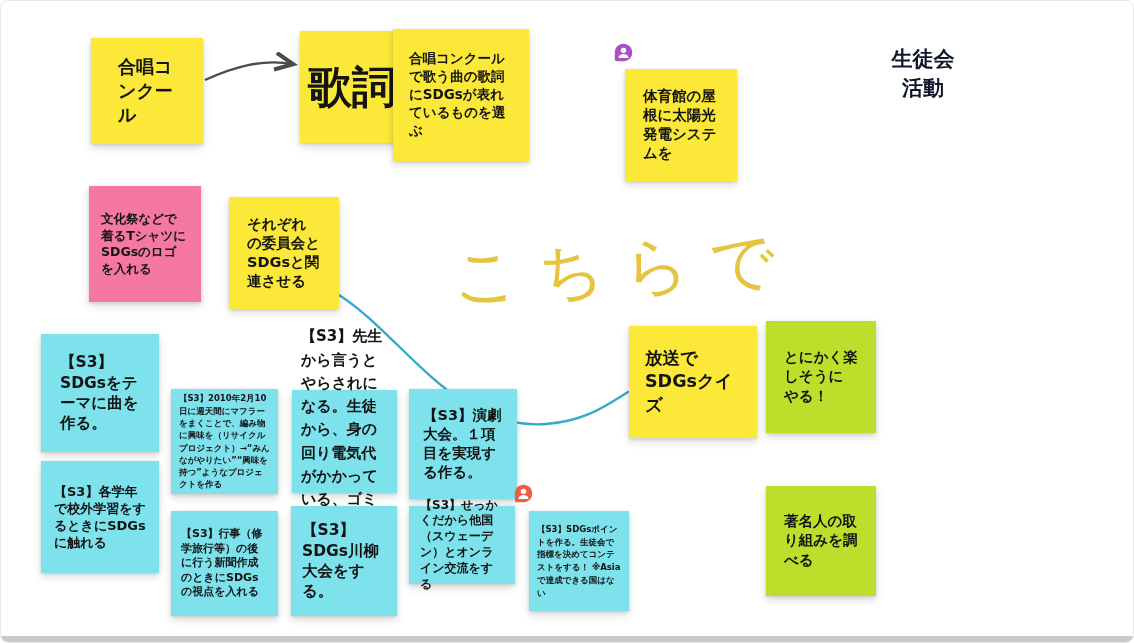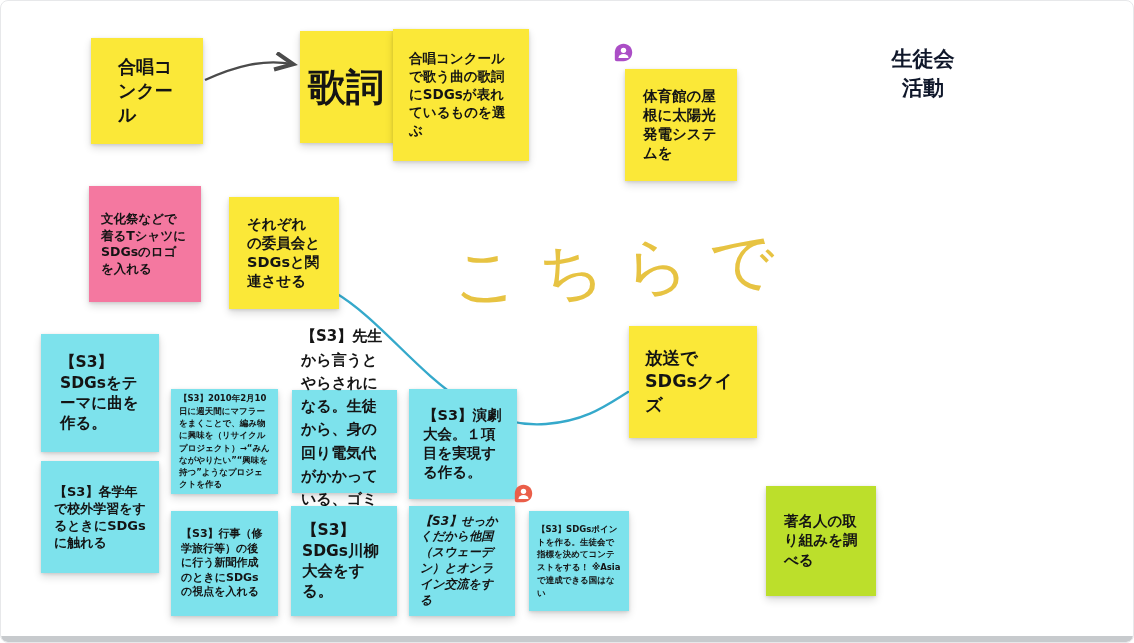--- a/index.html
+++ b/index.html
@@ -53,21 +53,21 @@
       </marker>
     </defs>
     <path d="M 204 79 C 235 65, 262 58, 291 63" style="stroke:var(--connector-gray,#4B4B4B)" stroke-width="2.4" fill="none" marker-end="url(#arrowhead)"></path>
     <path d="M 333 291 C 400 330, 450 430, 545 423 C 585 420, 606 404, 627 391" style="stroke:var(--connector-teal,#35A9CB)" stroke-width="2.4" fill="none" stroke-linecap="round"></path>
   </svg>
 
   <div class="note yellow" style="left:90px;top:37px;width:112px;height:106px;font-size:18px;padding:8px 27px;">
     <div class="txt center">合唱コンクール</div>
   </div>
 
-  <div class="note yellow" style="left:299px;top:30px;width:116px;height:112px;font-size:38px;font-weight:800;padding:8px;">
+  <div class="note yellow" style="left:299px;top:30px;width:116px;height:112px;font-size:44px;font-weight:800;padding:8px;">
     <div class="txt center">歌詞</div>
   </div>
 
   <div class="note yellow" style="left:392px;top:28px;width:136px;height:132px;font-size:13.5px;padding:10px 16px;">
     <div class="txt leftal">合唱コンクールで歌う曲の歌詞にSDGsが表れているものを選ぶ</div>
   </div>
 
   <div class="note yellow" style="left:624px;top:68px;width:112px;height:112px;font-size:14.5px;padding:10px 18px;">
     <div class="txt center">体育館の屋根に太陽光発電システムを</div>
   </div>
@@ -93,34 +93,37 @@
   </div>
 
   <div class="note cyan" style="left:408px;top:388px;width:108px;height:110px;font-size:14.5px;padding:10px 14px;">
     <div class="txt leftal">【S3】演劇大会。１項目を実現する作る。</div>
   </div>
 
   <div class="note yellow" style="left:628px;top:325px;width:128px;height:112px;font-size:17.5px;padding:10px 16px;">
     <div class="txt center">放送でSDGsクイズ</div>
   </div>
 
+  <div class="note green" style="left:765px;top:320px;width:110px;height:112px;font-size:14.5px;padding:10px 18px;">
+    <div class="txt center">とにかく楽しそうにやる！</div>
+  </div>
 
   <div class="note cyan" style="left:40px;top:460px;width:118px;height:112px;font-size:13px;padding:10px 13px;">
     <div class="txt leftal">【S3】各学年で校外学習をするときにSDGsに触れる</div>
   </div>
 
   <div class="note cyan" style="left:170px;top:510px;width:107px;height:105px;font-size:11px;padding:8px 10px;">
     <div class="txt leftal">【S3】行事（修学旅行等）の後に行う新聞作成のときにSDGsの視点を入れる</div>
   </div>
 
   <div class="note cyan" style="left:290px;top:505px;width:106px;height:110px;font-size:15.5px;padding:10px 11px;">
     <div class="txt center">【S3】SDGs川柳大会をする。</div>
   </div>
 
-  <div class="note cyan" style="left:408px;top:505px;width:106px;height:110px;font-size:12px;padding:4px 11px;font-style:italic;">
+  <div class="note cyan" style="left:408px;top:505px;width:106px;height:78px;font-size:12px;padding:4px 11px;">
     <div class="txt leftal">【S3】せっかくだから他国（スウェーデン）とオンライン交流をする</div>
   </div>
 
   <div class="note cyan" style="left:528px;top:510px;width:100px;height:100px;font-size:8.5px;padding:7px 8px;line-height:1.5;">
     <div class="txt leftal">【S3】SDGsポイントを作る。生徒会で指標を決めてコンテストをする！ ※Asiaで達成できる国はない</div>
   </div>
 
   <div class="note green" style="left:765px;top:485px;width:110px;height:110px;font-size:14.5px;padding:2px 18px;">
     <div class="txt center">著名人の取り組みを調べる</div>
   </div>

